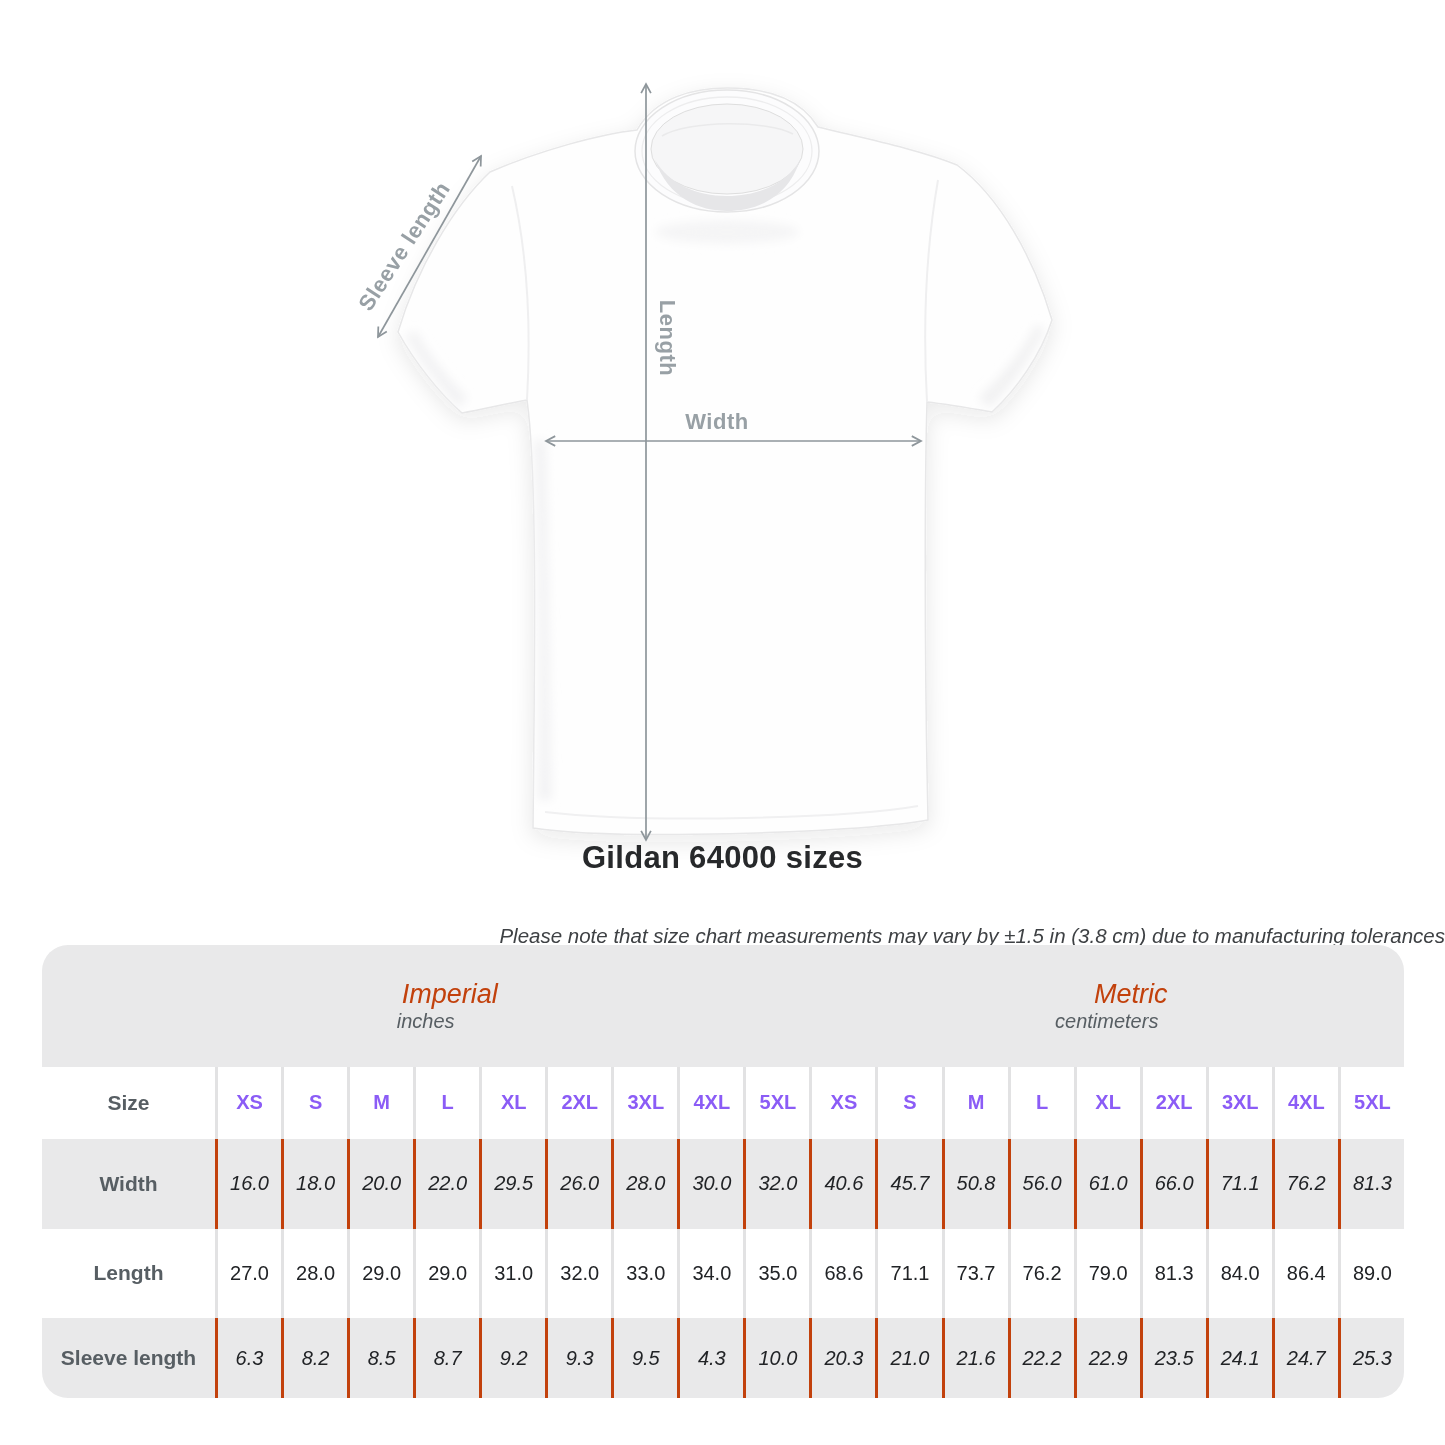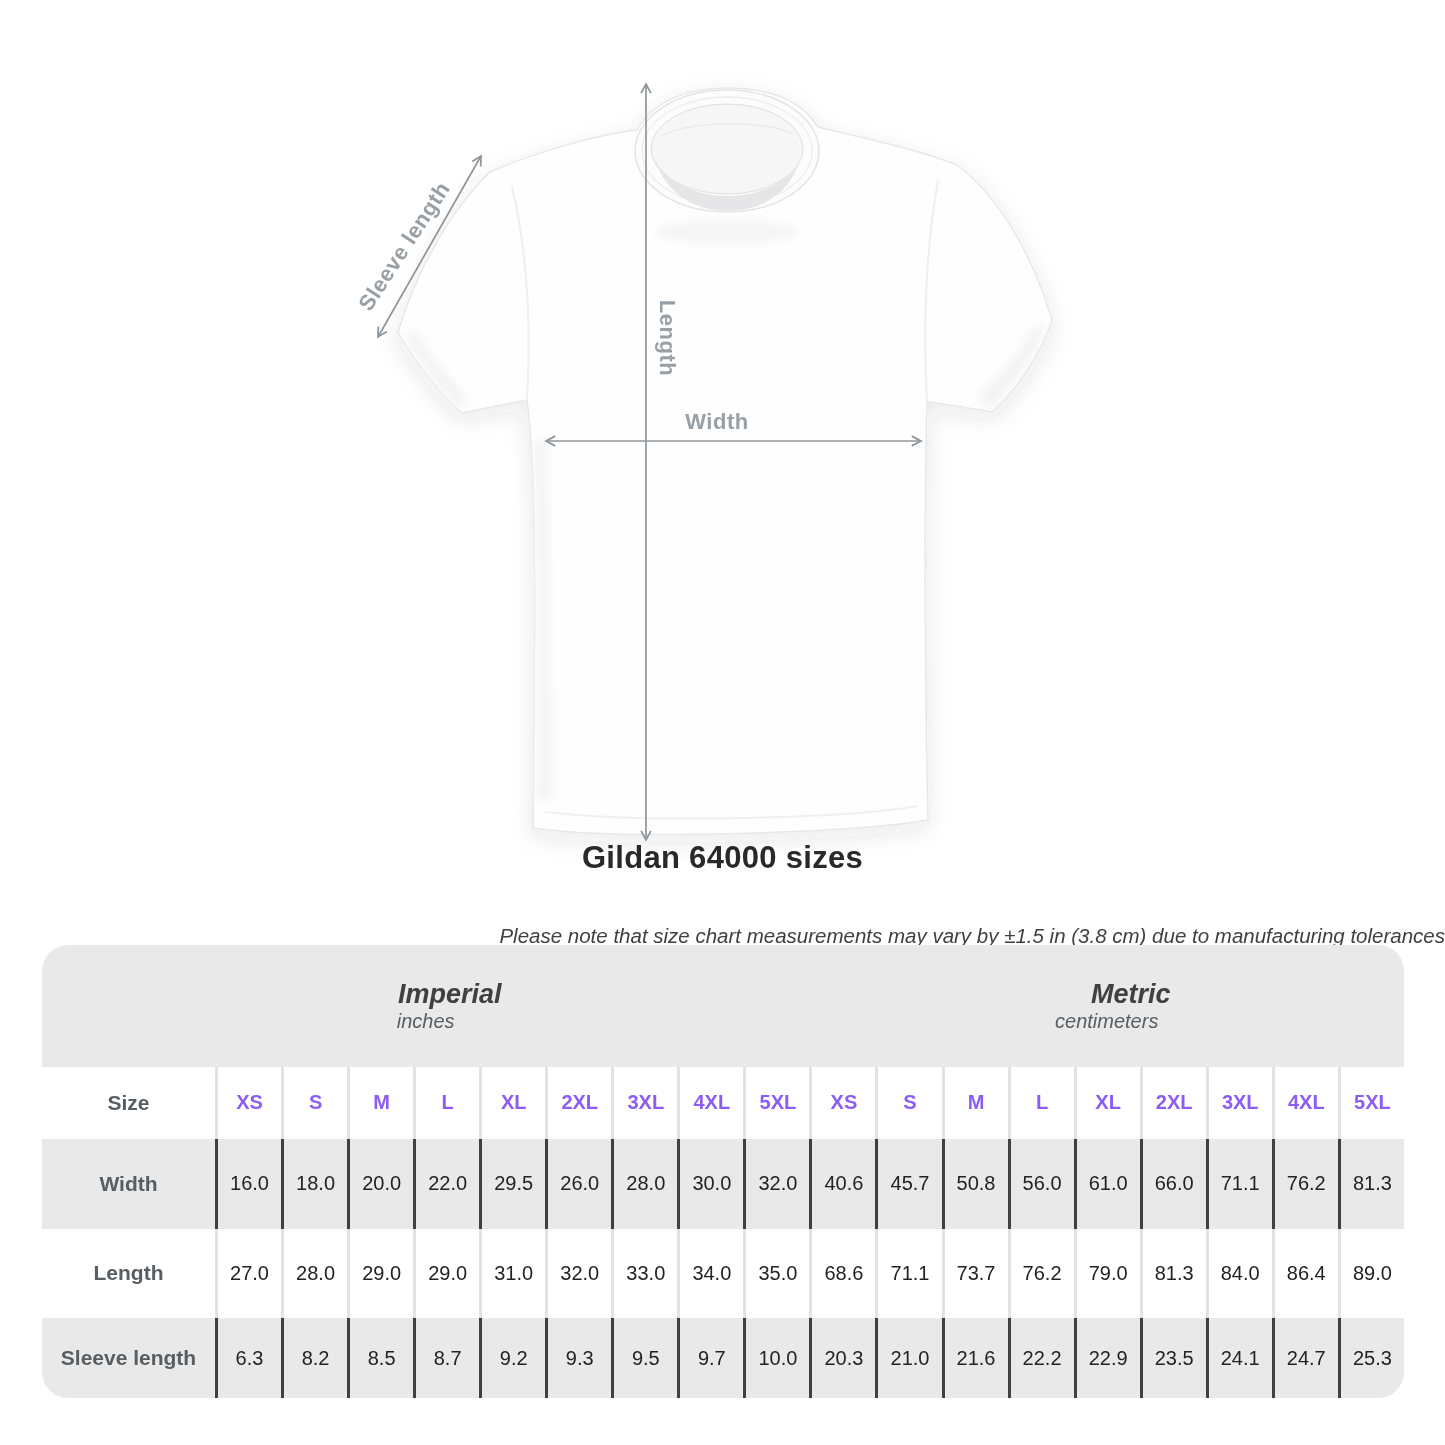--- a/index.html
+++ b/index.html
@@ -27,22 +27,22 @@
   table.size-table td { text-align:center; vertical-align:middle; padding:0; }
   tr.band   { height:117px; }
   tr.r-size { height:68px; }
   tr.r-w    { height:86px; }
   tr.r-l    { height:86px; }
   tr.r-s    { height:76px; }
   tr.band td  { background:#e9e9ea; border:none; }
   tr.dark td  { background:#e9e9ea; }
   tr.light td { background:#ffffff; }
   tr.light td + td { border-left:3px solid #e2e2e3; }
-  tr.dark  td + td { border-left:3px solid #404040; }
-  .band-title { font-style:italic; font-weight:bold; font-size:27px; color:#404040;padding-left:48px; }
+  tr.dark  td + td { border-left:3px solid #c2410c;font-style:italic; }
+  .band-title { font-style:italic; font-weight:normal; font-size:27px; color:#c2410c;padding-left:48px; }
   .band-unit  { font-style:italic; font-size:20px; color:#575e63; }
   .rowlabel { font-weight:bold; font-size:21px; color:#575e63; }
   .sizehead { font-weight:bold; font-size:20px; color:#8b5cf6; }
   td.num { font-size:20px; color:#212326; }
   .annot-text { font-weight:bold; font-size:22px; fill:#98a0a5; letter-spacing:0.5px;
     font-family:"Liberation Sans", sans-serif; }
 </style>
 </head>
 <body>
 
@@ -209,21 +209,21 @@
       </tr>
       <tr class="dark r-s">
         <td class="rowlabel">Sleeve length</td>
         <td class="num">6.3</td>
         <td class="num">8.2</td>
         <td class="num">8.5</td>
         <td class="num">8.7</td>
         <td class="num">9.2</td>
         <td class="num">9.3</td>
         <td class="num">9.5</td>
-        <td class="num">9.7</td>
+        <td class="num">4.3</td>
         <td class="num">10.0</td>
         <td class="num">20.3</td>
         <td class="num">21.0</td>
         <td class="num">21.6</td>
         <td class="num">22.2</td>
         <td class="num">22.9</td>
         <td class="num">23.5</td>
         <td class="num">24.1</td>
         <td class="num">24.7</td>
         <td class="num">25.3</td>

